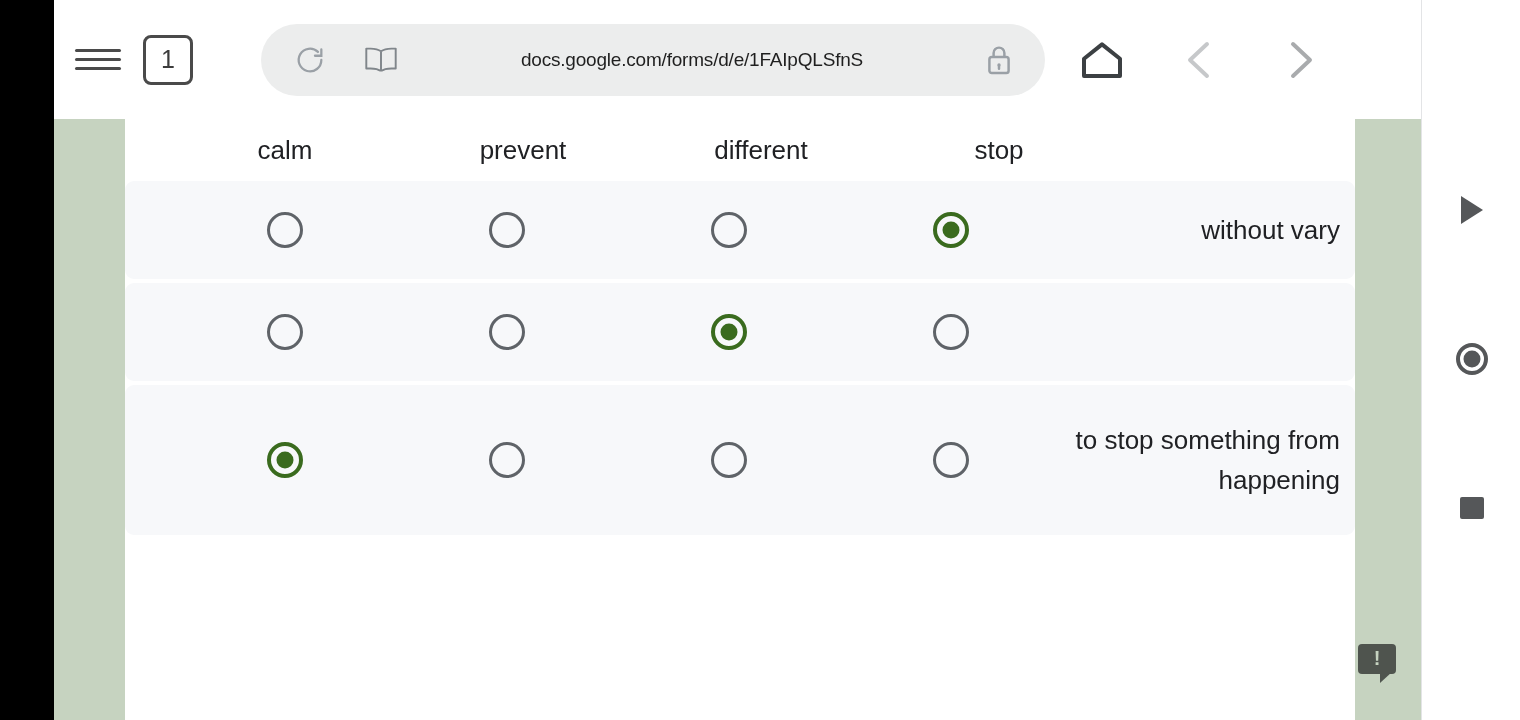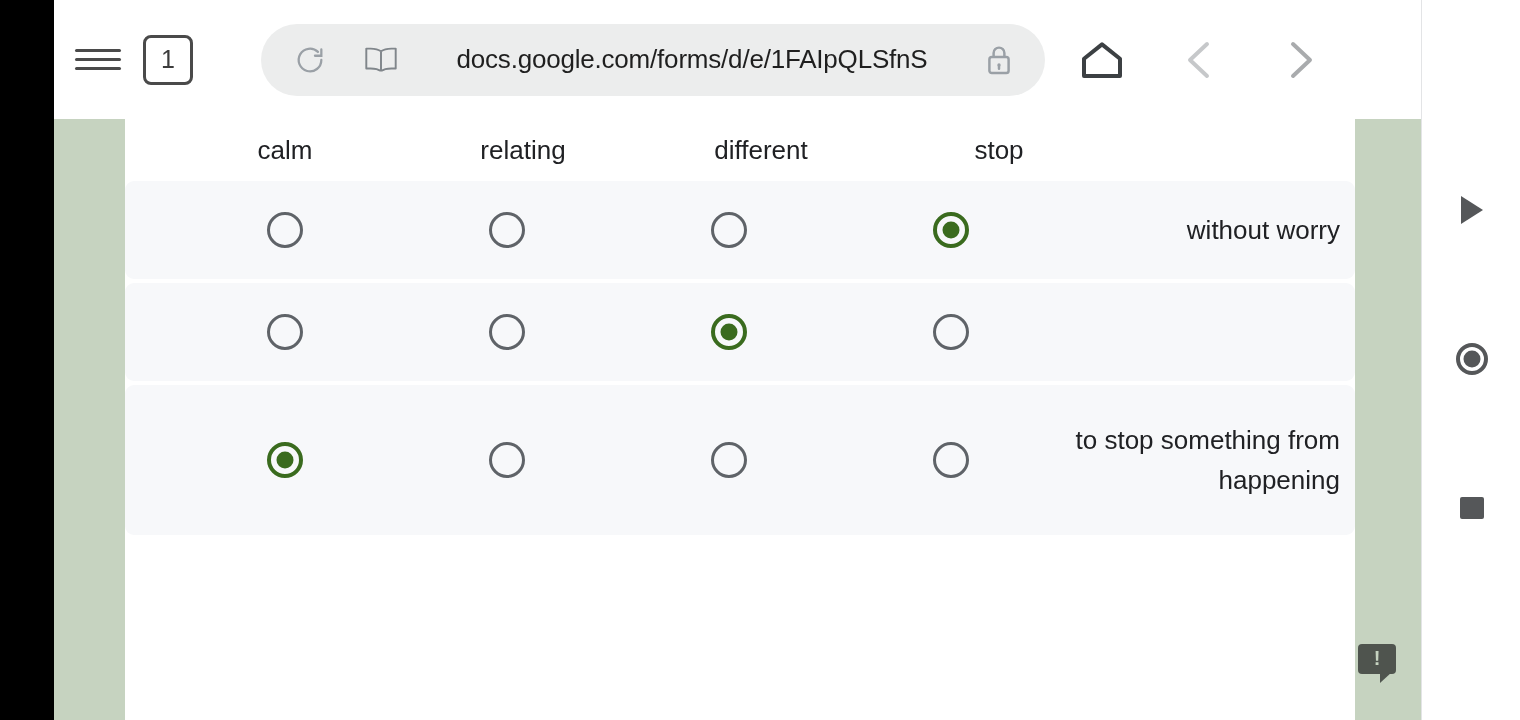--- a/index.html
+++ b/index.html
@@ -89,21 +89,21 @@
     background: #eceded;
     border-radius: 36px;
     display: flex;
     align-items: center;
     box-sizing: border-box;
     padding: 0 24px 0 26px;
     overflow: hidden;
   }
   #url-text {
     flex: 1 1 auto;
-    font-size: 26px;
+    font-size: 19px;
     color: #1f1f1f;
     white-space: nowrap;
     overflow: hidden;
     text-align: center;
     letter-spacing: -0.2px;
   }
 
   #home-button { margin-left: 26px; width: 62px; height: 62px; }
   #back-button { margin-left: 36px; width: 62px; height: 62px; }
   #forward-button { margin-left: 38px; width: 62px; height: 62px; }
@@ -364,40 +364,40 @@
     <div id="viewport">
 
       <div class="page-band" id="band-left"></div>
       <div class="page-band" id="band-right"></div>
 
       <div id="form-area">
         <div id="grid">
 
           <div class="grid-header">
             <div class="col">calm</div>
-            <div class="col">relating</div>
+            <div class="col">prevent</div>
             <div class="col">different</div>
             <div class="col">stop</div>
             <div class="rowlabel-spacer"></div>
           </div>
 
           <div class="grid-row">
             <div class="cell">
                 <span class="radio"></span>
               </div>
             <div class="cell">
                 <span class="radio"></span>
               </div>
             <div class="cell">
                 <span class="radio"></span>
               </div>
             <div class="cell">
                 <span class="radio selected"></span>
               </div>
-            <div class="row-label">without worry</div>
+            <div class="row-label">without vary</div>
           </div>
 
 
           <div class="grid-row">
             <div class="cell">
                 <span class="radio"></span>
               </div>
             <div class="cell">
                 <span class="radio"></span>
               </div>

